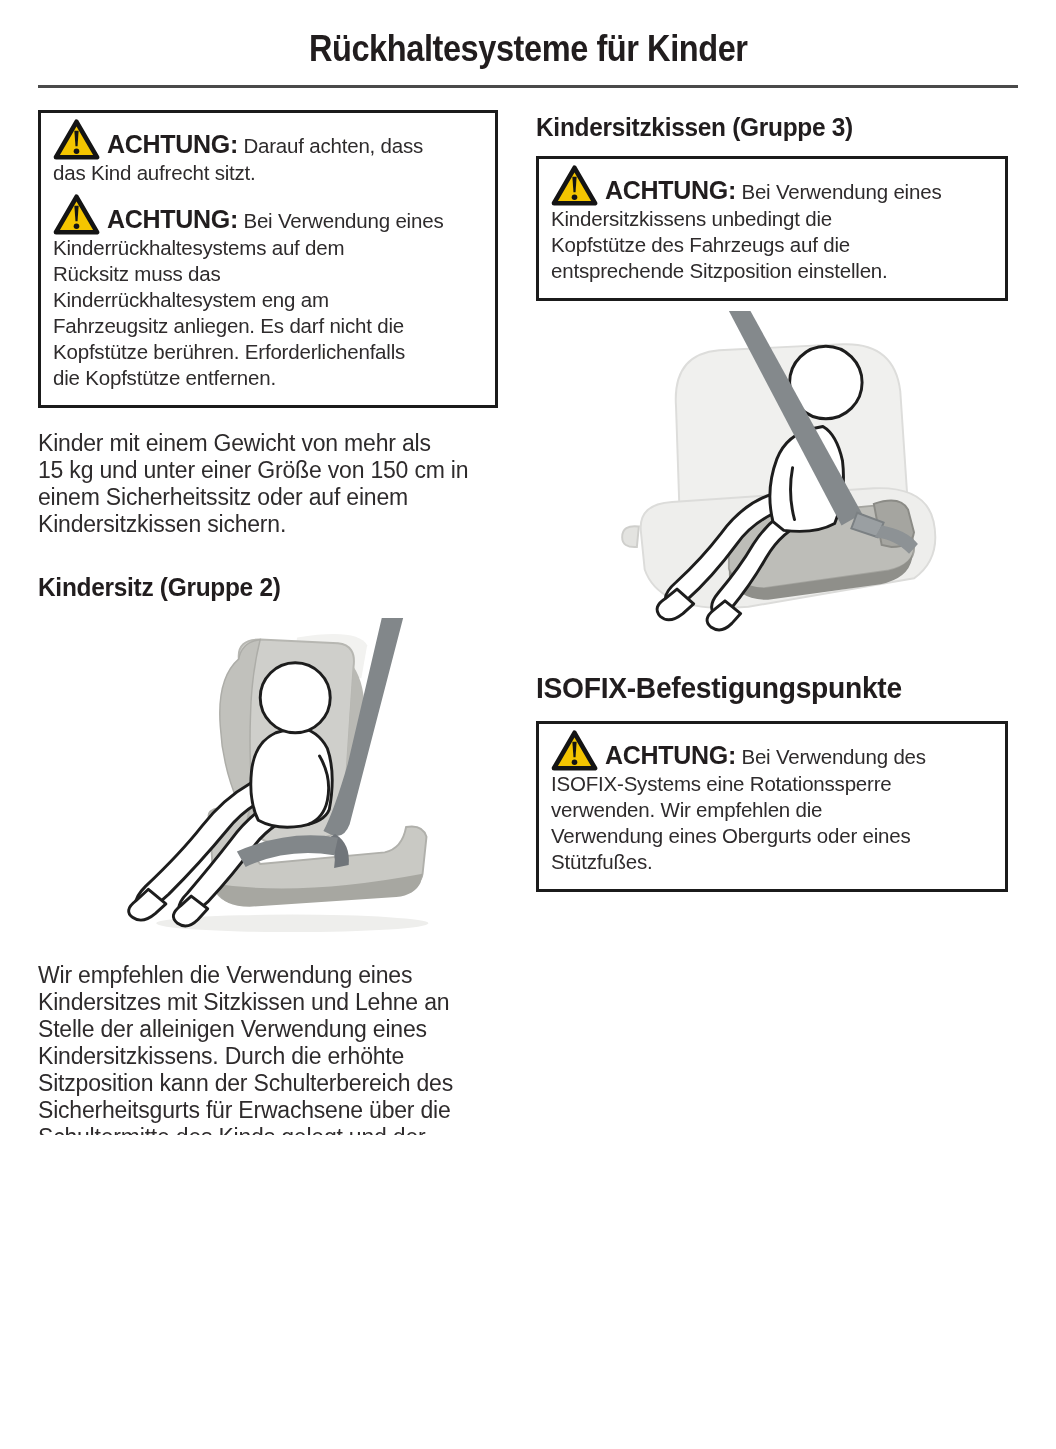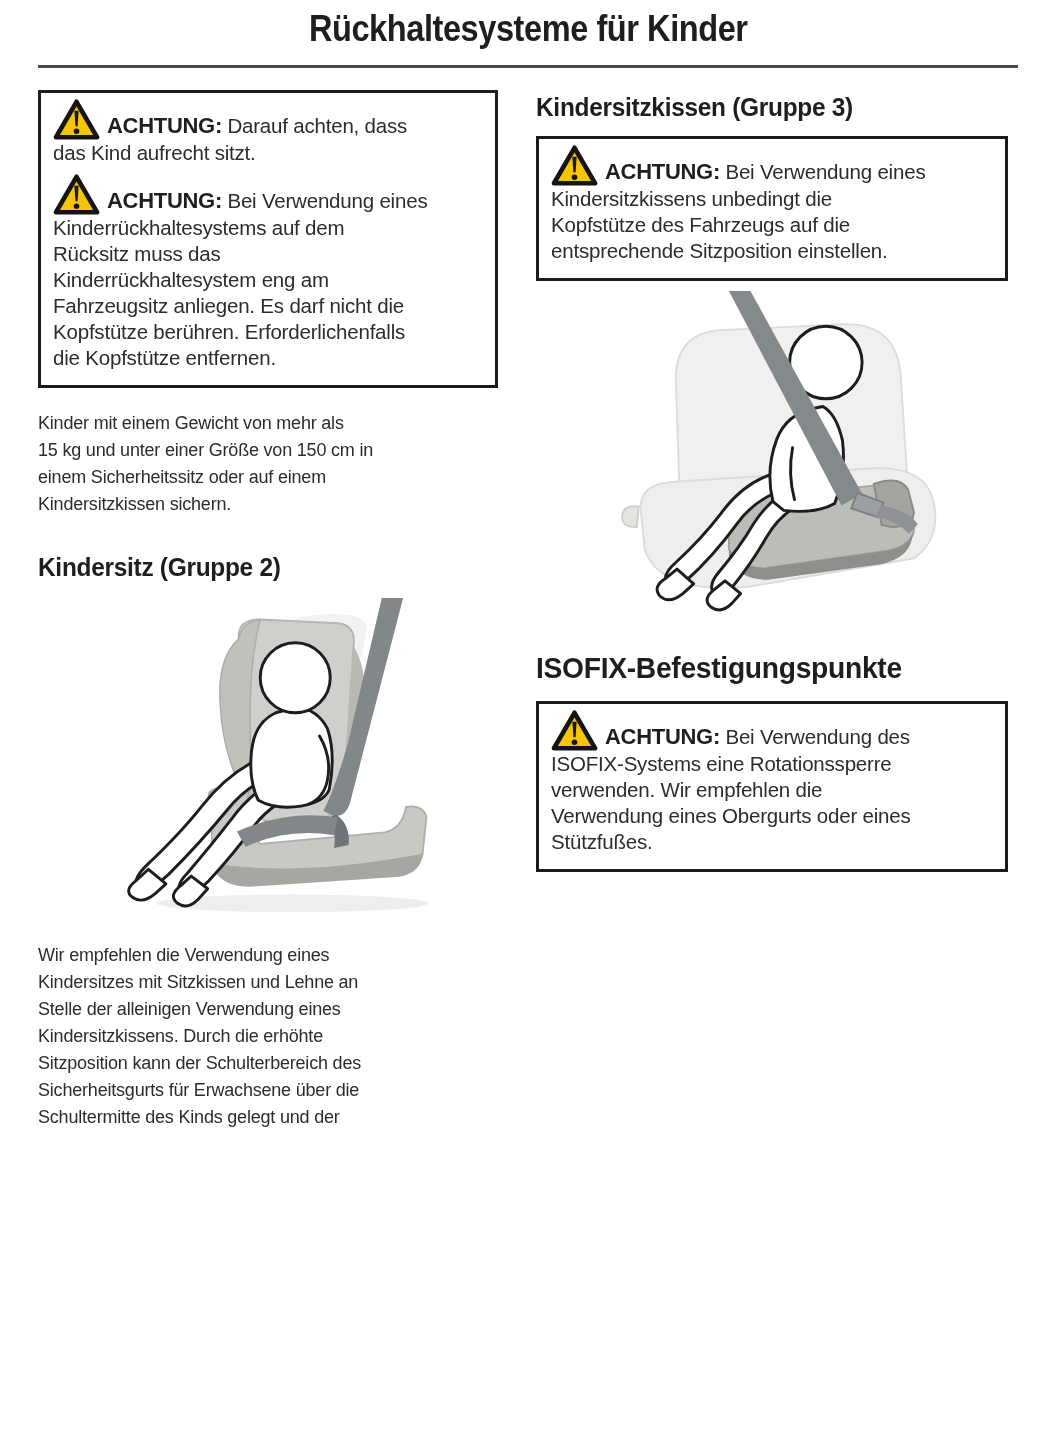--- a/index.html
+++ b/index.html
@@ -1,31 +1,31 @@
 <!DOCTYPE html>
 <html><head>
 <meta charset="utf-8">
 <style>
   html,body{margin:0;padding:0;background:#ffffff;}
   body{width:1056px;height:1449px;font-family:"Liberation Sans",sans-serif;color:#2e2b2c;-webkit-font-smoothing:antialiased;}
-  .page{position:relative;width:1056px;height:1135px;box-sizing:border-box;padding:8px 38px 0 38px;overflow:hidden;}
+  .page{position:relative;width:1056px;height:1135px;box-sizing:border-box;padding:28px 38px 0 38px;overflow:hidden;}
   h1.title{margin:0;text-align:center;font-size:37px;font-weight:800;color:#211d1e;letter-spacing:-0.5px;line-height:42px;}
   h1.title .squeeze{display:inline-block;transform:scaleX(0.88);transform-origin:center;white-space:nowrap;}
   .rule{height:3px;background:#4a4a4a;margin-top:15px;}
   .columns{display:flex;column-gap:38px;margin-top:22px;align-items:flex-start;}
   .col-left{width:460px;flex:0 0 460px;}
   .col-right{width:472px;flex:0 0 472px;}
   .warnbox{border:3px solid #1b1b1b;padding:6px 12px 14px 12px;background:#fff;}
   .warning{font-size:20.5px;line-height:26px;letter-spacing:-0.2px;color:#2e2b2c;}
   .warning + .warning{margin-top:8px;}
   .wicon{display:inline-block;width:47px;height:41px;vertical-align:-7px;margin-right:7px;}
   .wicon svg{display:block;width:47px;height:41px;}
-  .achtung{font-weight:800;font-size:22px;letter-spacing:-0.3px;color:#211d1e;}
+  .achtung{font-weight:800;font-size:25px;letter-spacing:-0.3px;color:#211d1e;}
   .wtext{white-space:pre-line;}
-  p.body{white-space:pre-line;font-size:18px;line-height:27px;letter-spacing:-0.2px;margin:22px 0 0 0;color:#2e2b2c;}
+  p.body{white-space:pre-line;font-size:23px;line-height:27px;letter-spacing:-0.2px;margin:22px 0 0 0;color:#2e2b2c;}
   h2{margin:34px 0 0 0;font-size:26px;line-height:30px;font-weight:800;color:#211d1e;letter-spacing:-0.3px;transform:scaleX(0.94);transform-origin:left center;white-space:nowrap;}
   h2.h-first{margin-top:2px;}
   h2.h-large{font-size:30px;line-height:34px;margin-top:26px;}
   .col-right .warnbox{margin-top:14px;}
   .col-right .warnbox.isofix{margin-top:16px;}
   figure{margin:16px 0 0 0;text-align:center;}
   figure.fig2{margin-top:10px;}
   .pagenum{position:absolute;left:0;right:16px;top:1346px;text-align:center;font-size:22px;color:#3a3a3a;}
 </style>
 </head>

